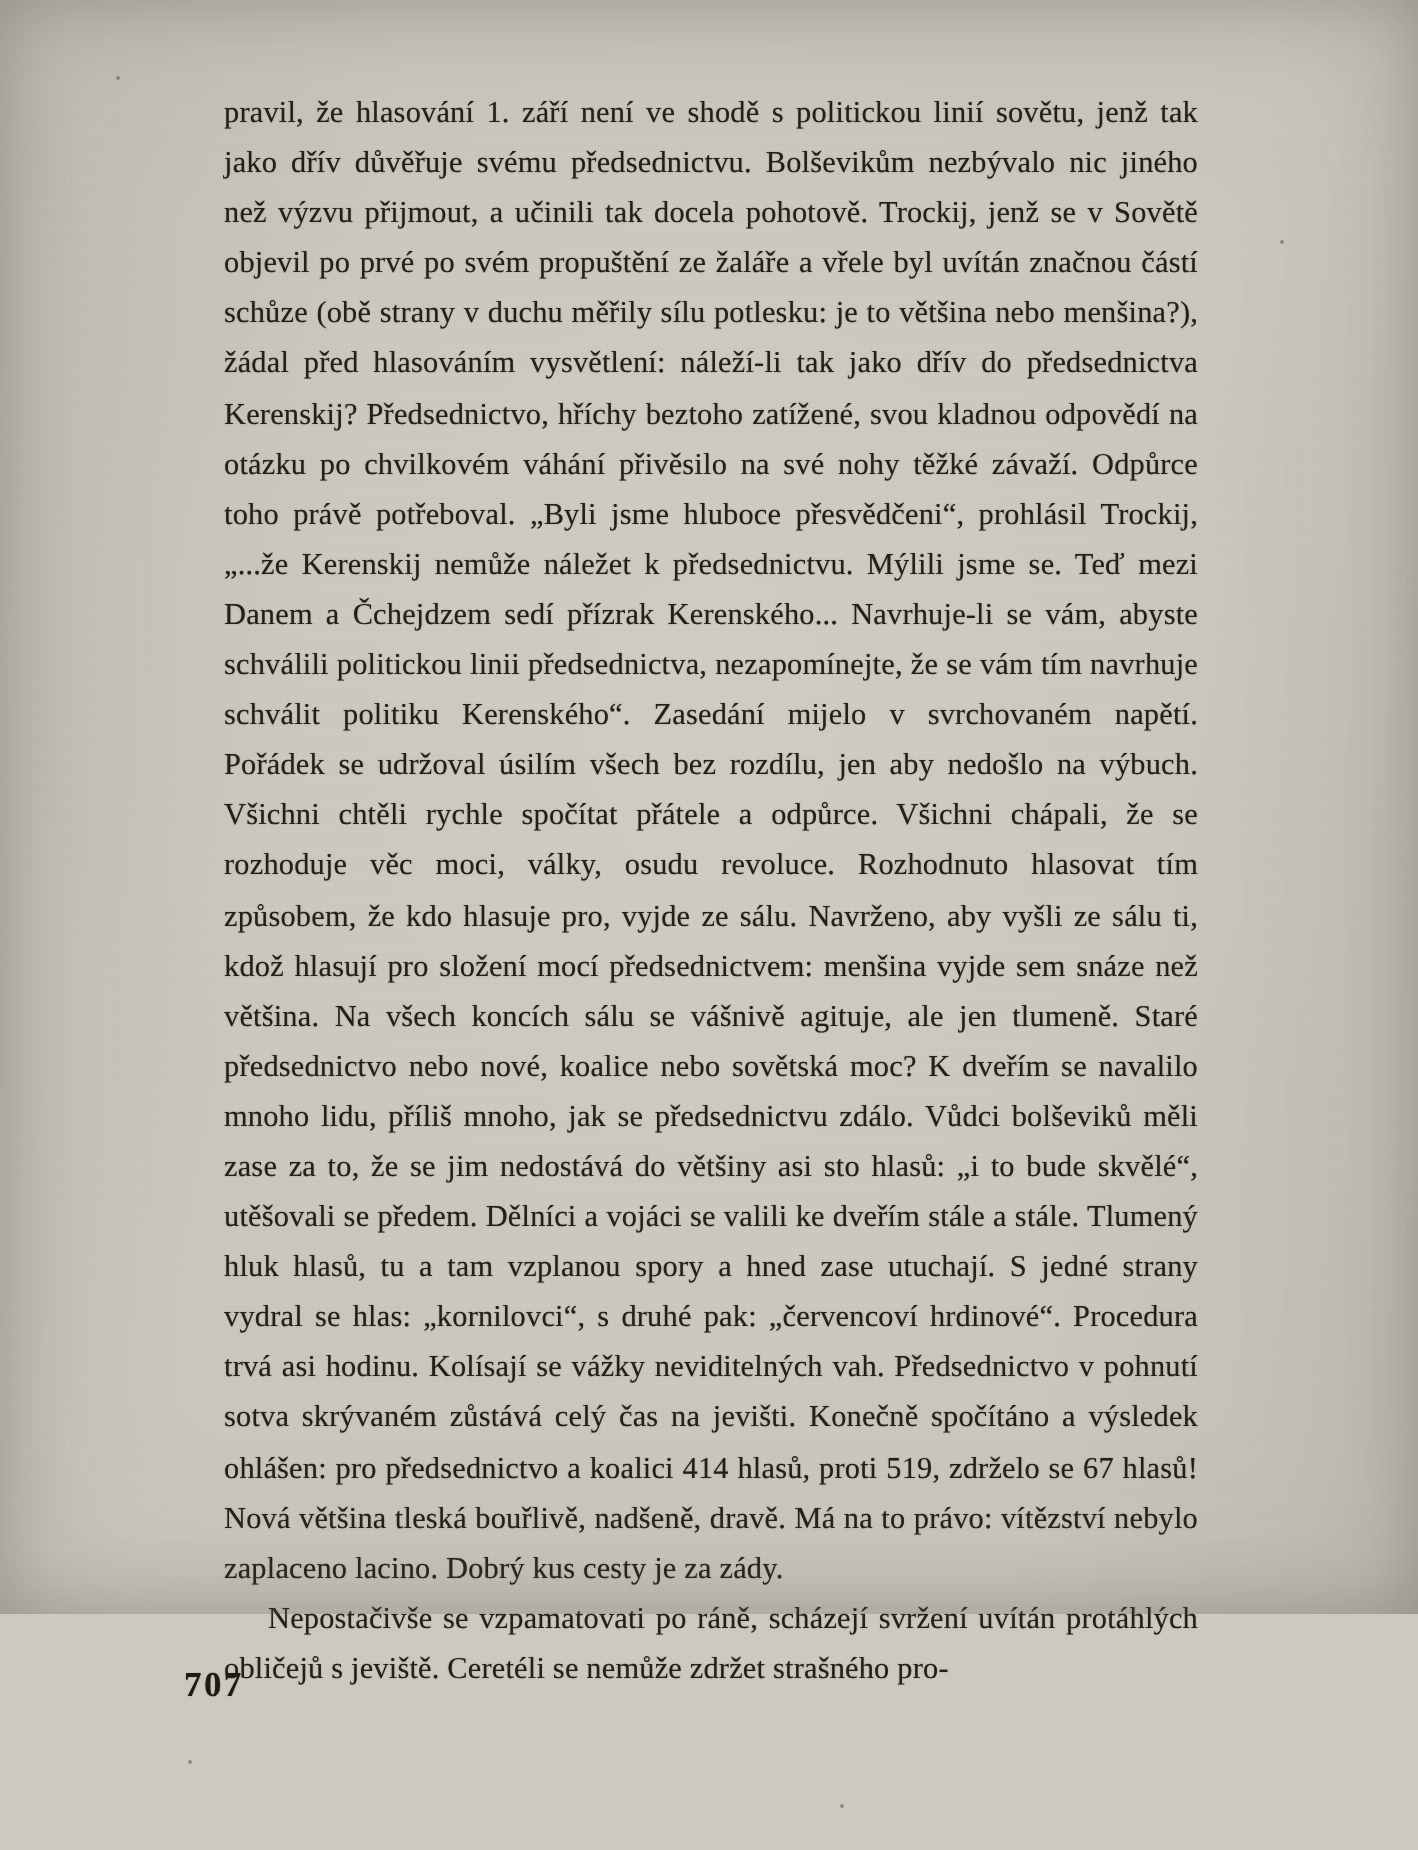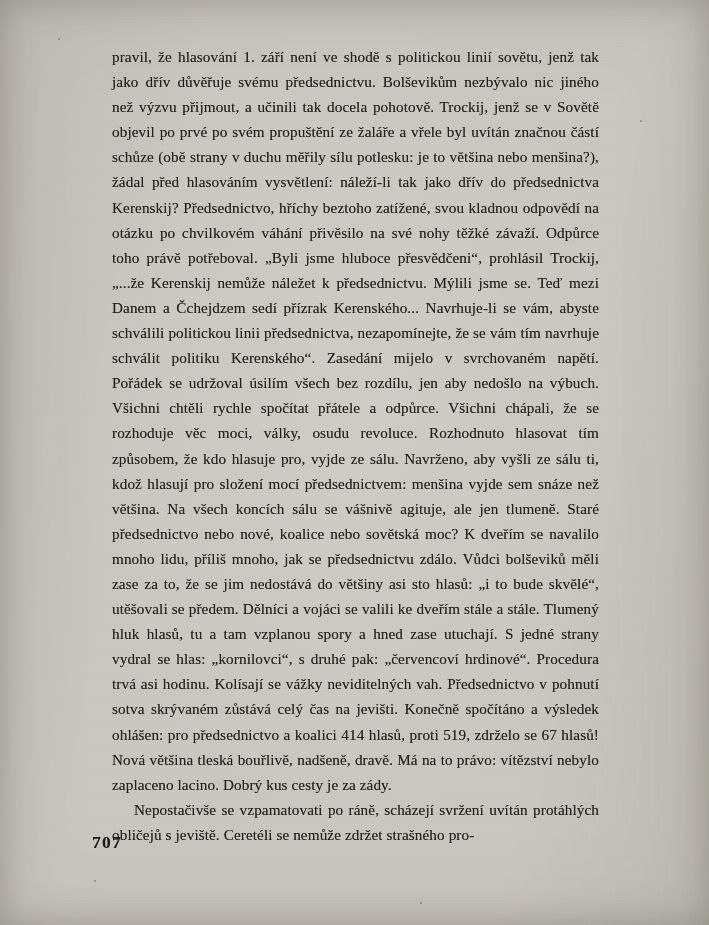--- a/index.html
+++ b/index.html
@@ -10,21 +10,21 @@
     width: 709px;
     height: 925px;
     background: #cdc9c0;
     font-family: "Liberation Serif", serif;
     overflow: hidden;
   }
   
   .page {
     position: relative;
     width: 709px;
-    height: 925px;
+    height: 807px;
     box-sizing: border-box;
     background:
       radial-gradient(ellipse at 50% 45%, rgba(255,255,255,0.10) 0%, rgba(255,255,255,0.0) 60%),
       linear-gradient(100deg, rgba(0,0,0,0.05) 0%, rgba(0,0,0,0.0) 25%, rgba(0,0,0,0.0) 75%, rgba(0,0,0,0.06) 100%),
       #cbc7be;
   }
   .grain {
     position: absolute;
     inset: 0;
     pointer-events: none;

